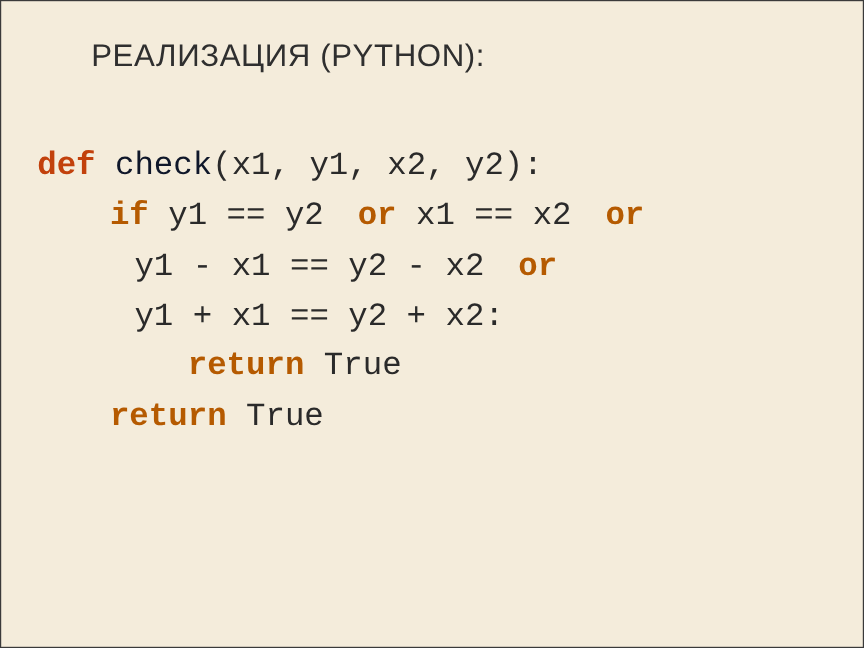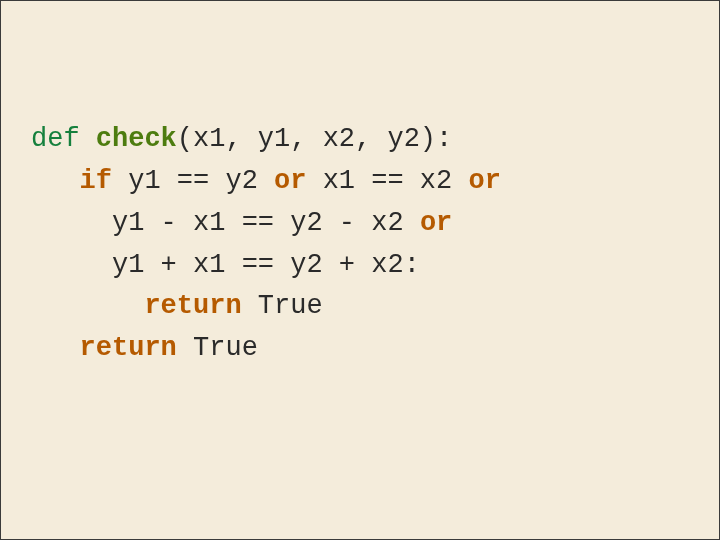--- a/index.html
+++ b/index.html
@@ -29,29 +29,30 @@
   .code-block {
     position: absolute;
     top: 118px;
     left: 30px;
     font-family: "Courier New", Courier, monospace;
     font-size: 27px;
     line-height: 1.55;
     white-space: pre;
     color: #2a2a2a;
   }
-  .kw-def   { color: #15803d; font-weight: normal; }
-  .fn-name  { color: #4d7c0f; font-weight: bold; }
-  .kw-flow  { color: #b55a00; font-weight: bold; }
+  .kw-def   { color: #c2410c; font-weight: bold; }
+  .fn-name  { color: #0f172a; font-weight: normal; }
+  .kw-flow  { color: #b55a00; font-weight: bold; margin-left: 12px; }
 </style>
 </head>
 <body>
 
 <div class="slide">
 
+  <div class="title">РЕАЛИЗАЦИЯ (PYTHON):</div>
 
   <div class="code-block"><span class="kw-def">def</span> <span class="fn-name">check</span><span>(x1, y1, x2, y2):</span>
 <span>   </span><span class="kw-flow">if</span><span> y1 == y2 </span><span class="kw-flow">or</span><span> x1 == x2 </span><span class="kw-flow">or</span>
 <span>     y1 - x1 == y2 - x2 </span><span class="kw-flow">or</span>
 <span>     y1 + x1 == y2 + x2:</span>
 <span>       </span><span class="kw-flow">return</span><span> True</span>
 <span>   </span><span class="kw-flow">return</span><span> True</span></div>
 
 </div>
 

